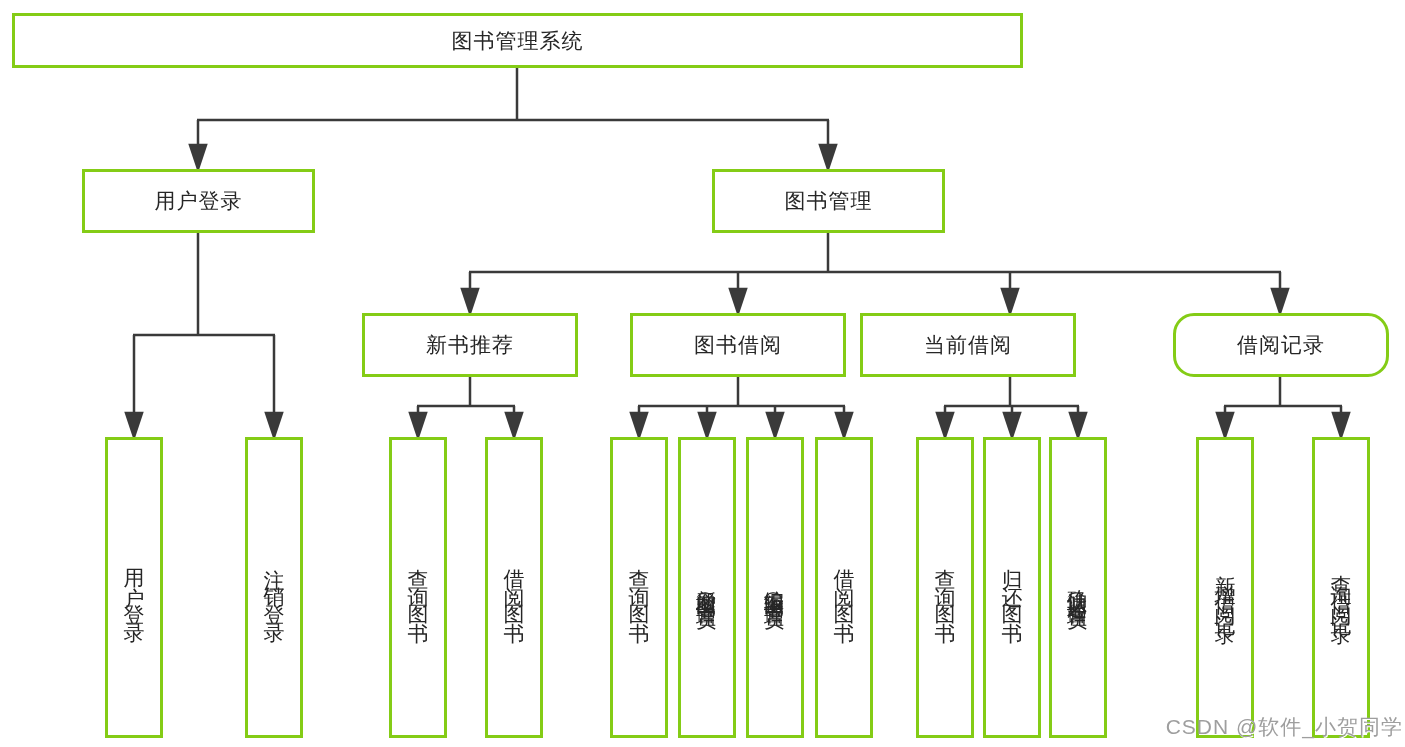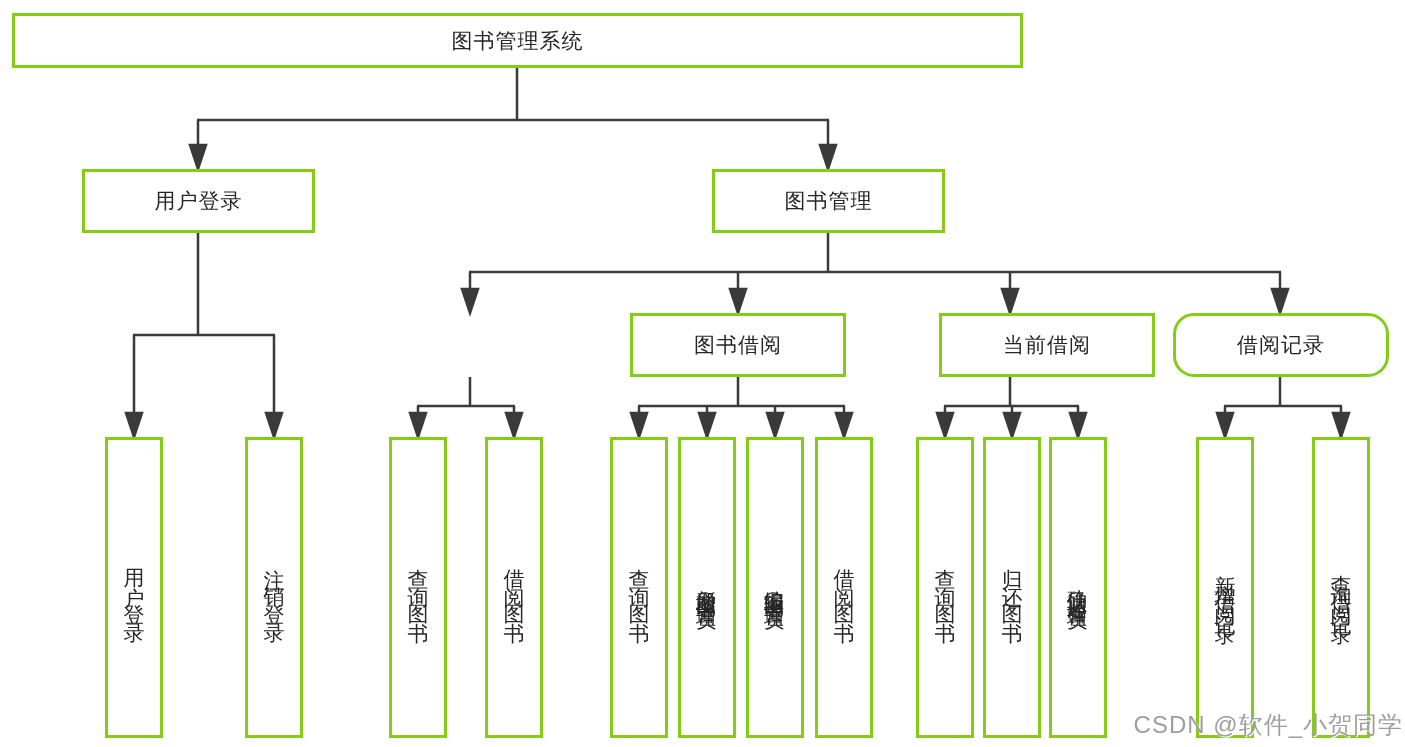--- a/index.html
+++ b/index.html
@@ -28,21 +28,21 @@
     text-orientation:mixed;
     white-space:nowrap;
   }
   .vt4{letter-spacing:18px;}
   .vt6{letter-spacing:10px;}
   .vt9{letter-spacing:3px;font-size:20px;}
   #watermark{
     position:absolute;
     right:2px;
     bottom:6px;
-    font-size:24px;
+    font-size:21px;
     color:#9e9e9e;
     letter-spacing:1px;
     text-shadow:1px 1px 0 #ffffff;
     white-space:nowrap;
   }
 </style>
 </head>
 <body>
 
 <div id="canvas">
@@ -111,24 +111,27 @@
     <span>图书管理系统</span>
   </div>
 
   <div class="node" style="left:82px;top:169px;width:233px;height:64px;">
     <span>用户登录</span>
   </div>
   <div class="node" style="left:712px;top:169px;width:233px;height:64px;">
     <span>图书管理</span>
   </div>
 
+  <div class="node" style="left:362px;top:313px;width:216px;height:64px;">
+    <span>新书推荐</span>
+  </div>
   <div class="node" style="left:630px;top:313px;width:216px;height:64px;">
     <span>图书借阅</span>
   </div>
-  <div class="node" style="left:939px;top:313px;width:216px;height:64px;">
+  <div class="node" style="left:860px;top:313px;width:216px;height:64px;">
     <span>当前借阅</span>
   </div>
   <div class="node" style="left:1173px;top:313px;width:216px;height:64px;border-radius:21px;">
     <span>借阅记录</span>
   </div>
 
   <div class="node leaf" style="left:105px;top:437px;width:58px;height:301px;">
     <span class="vlabel vt4">用户登录</span>
   </div>
   <div class="node leaf" style="left:245px;top:437px;width:58px;height:301px;">

